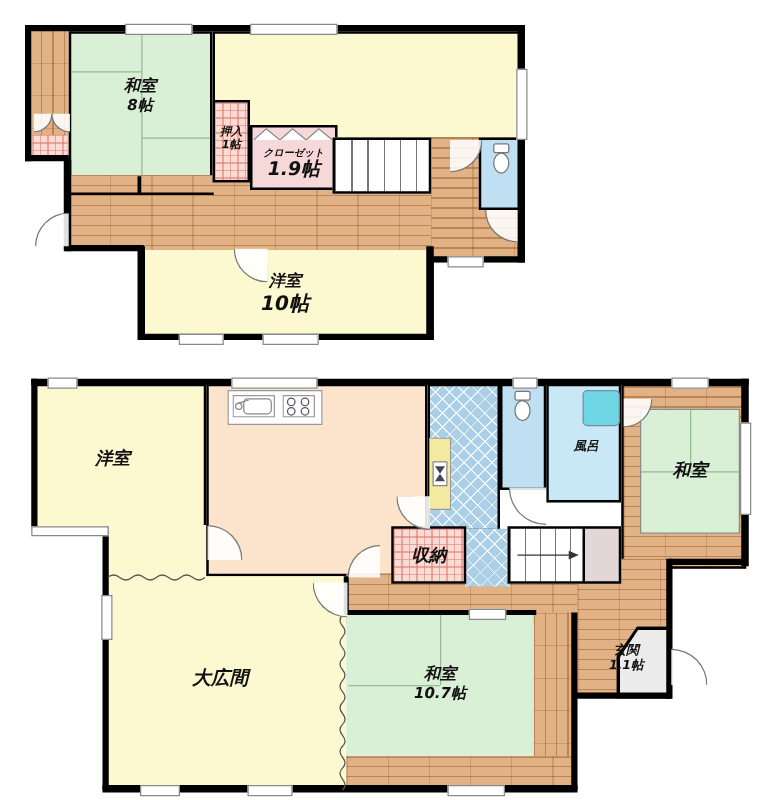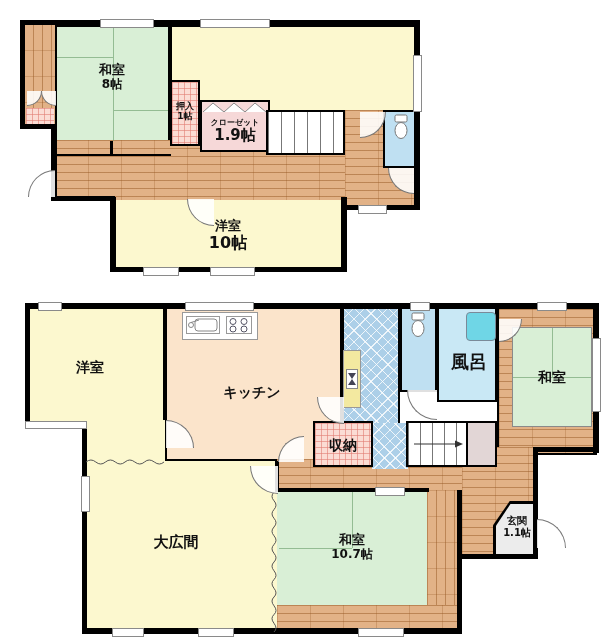--- a/index.html
+++ b/index.html
@@ -1,17 +1,17 @@
 <!DOCTYPE html>
 <html><head>
 <meta charset="utf-8">
 <style>
   html,body{margin:0;padding:0;background:#fff;}
   .plan{position:relative;width:612px;height:640px;background:#fff;overflow:hidden;
-        font-family:"DejaVu Sans","Liberation Sans",sans-serif;}
+        font-family:"DejaVu Sans","Liberation Sans",sans-serif;font-style:italic;}
   .abs{position:absolute;box-sizing:border-box;}
   .room{position:absolute;box-sizing:border-box;border:2px solid #000;}
   .noborder{border:none;}
   .yellow{background:#fcf8cf;}
   .tatami{background:#d9efd6;}
   .peach{background:#fbe4cb;}
   .tblue{background:#bfe0f2;}
   .bathblue{background:#c9e8f5;}
   .grey{background:#ececec;}
   .ustair{background:#e2d6d6;}
@@ -138,42 +138,39 @@
     <circle cx="5" cy="9" r="2.5" fill="#fff" stroke="#888"></circle>
     <line x1="5" y1="6.5" x2="13" y2="4" stroke="#888"></line>
   </svg>
   <svg class="icon" style="left:226px;top:316px" width="26" height="18">
     <rect x="0.5" y="0.5" width="25" height="17" fill="#fff" stroke="#999"></rect>
     <circle cx="7" cy="5.5" r="3" fill="none" stroke="#556"></circle>
     <circle cx="18" cy="5.5" r="3" fill="none" stroke="#556"></circle>
     <circle cx="7" cy="13" r="3" fill="none" stroke="#556"></circle>
     <circle cx="18" cy="13" r="3" fill="none" stroke="#556"></circle>
   </svg>
-  <div class="lbl" style="left:200px;top:384px;width:104px;font-size:14px">
-    <div>キッチン</div>
-  </div>
 
   <div class="room tile" style="left:342px;top:307px;width:58px;height:118px;z-index:2"></div>
   <div class="abs tile" style="left:372px;top:423px;width:36px;height:46px;z-index:4"></div>
   <svg class="icon" style="left:343px;top:350px" width="18" height="58">
     <rect x="0.5" y="0.5" width="17" height="57" fill="#f3e9a0" stroke="#999"></rect>
     <rect x="3.5" y="19.5" width="11" height="19" fill="#fff" stroke="#888"></rect>
     <polygon points="5,23 13,23 9,29" fill="#445"></polygon>
     <polygon points="5,35 13,35 9,29" fill="#445"></polygon>
   </svg>
 
   <div class="room tblue" style="left:400px;top:307px;width:37px;height:85px;z-index:3"></div>
   <svg class="icon" style="left:409px;top:312px" width="18" height="26">
     <rect x="3" y="1" width="12" height="7" rx="1.5" fill="#fff" stroke="#777"></rect>
     <ellipse cx="9" cy="16.5" rx="6" ry="8" fill="#fff" stroke="#777"></ellipse>
   </svg>
 
   <div class="room bathblue" style="left:437px;top:307px;width:60px;height:95px;z-index:3"></div>
   <div class="tub" style="left:466px;top:312px;width:28px;height:27px"></div>
-  <div class="lbl" style="left:443px;top:352px;width:52px;font-size:18px">
+  <div class="lbl" style="left:443px;top:352px;width:52px;font-size:10px">
     <div>風呂</div>
   </div>
 
   <div class="room wood-h" style="left:497px;top:307px;width:100px;height:148px;z-index:2"></div>
   <div class="abs tatami" style="left:512px;top:327px;width:80px;height:100px;z-index:3;border:1px solid #8a8a8a"></div>
   <div class="tline" style="left:513px;top:377px;width:78px;height:1px"></div>
   <div class="tline" style="left:552px;top:328px;width:1px;height:49px"></div>
   <div class="lbl" style="left:524px;top:369px;width:56px;font-size:14px">
     <div>和室</div>
   </div>
@@ -205,21 +202,21 @@
   <div class="tline" style="left:352px;top:491px;width:1px;height:57px"></div>
   <div class="lbl" style="left:310px;top:533px;width:84px;font-size:13px">
     <div>和室</div>
     <div style="font-size:12px">10.7帖</div>
   </div>
 
   <div class="abs" style="left:493px;top:501px;width:44px;height:58px;z-index:6;background:#000;
        clip-path:polygon(38% 0,100% 0,100% 100%,0 100%,0 42%)"></div>
   <div class="abs grey" style="left:496px;top:504px;width:38px;height:52px;z-index:7;
        clip-path:polygon(38% 0,100% 0,100% 100%,0 100%,0 42%)"></div>
-  <div class="lbl" style="left:492px;top:515px;width:50px;font-size:10px">
+  <div class="lbl" style="left:476px;top:515px;width:50px;font-size:10px">
     <div>玄関</div>
     <div>1.1帖</div>
   </div>
 
   <svg class="icon" style="left:86px;top:458px;z-index:22" width="78" height="8">
     <path d="M0 4 Q 4.9 0, 9.8 4 T 19.5 4 T 29.3 4 T 39 4 T 48.8 4 T 58.5 4 T 68.3 4 T 78 4" fill="none" stroke="#555" stroke-width="1"></path>
   </svg>
   <svg class="icon" style="left:270px;top:492px;z-index:22" width="8" height="140">
     <path d="M4 0 Q 0 4.4, 4 8.8 T 4 17.5 T 4 26.3 T 4 35 T 4 43.8 T 4 52.5 T 4 61.3 T 4 70 T 4 78.8 T 4 87.5 T 4 96.3 T 4 105 T 4 113.8 T 4 122.5 T 4 131.3 T 4 140" fill="none" stroke="#555" stroke-width="1"></path>
   </svg>

